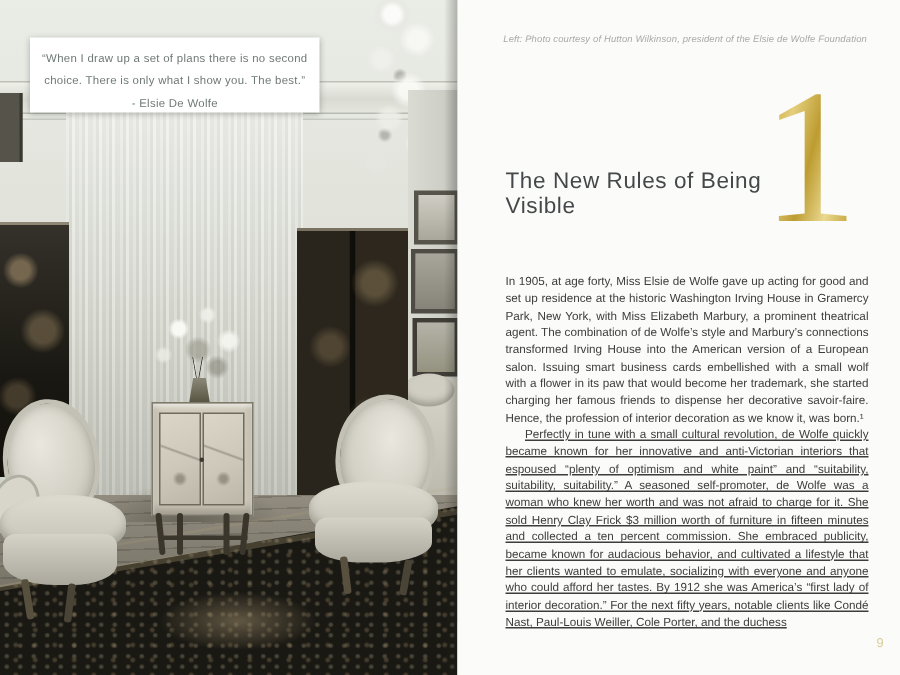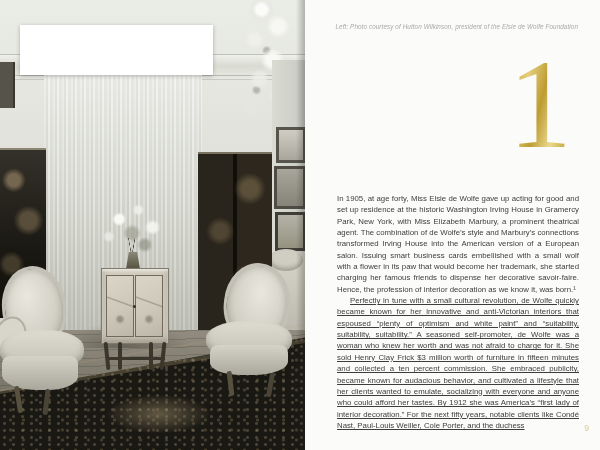--- a/index.html
+++ b/index.html
@@ -145,21 +145,21 @@
   .chapter-num{
     position:absolute;right:28px;top:56px;height:100px;
     font-family:"Liberation Serif",serif;font-size:128px;line-height:96px;font-weight:400;
     background:linear-gradient(105deg,#c9a83f 8%,#e4ce7d 28%,#bd9c31 50%,#ead98f 72%,#c5a53c 92%);
     -webkit-background-clip:text;background-clip:text;color:transparent;
   }
   .title{
     position:absolute;left:32px;top:112px;margin:0;width:210px;
     font-size:15px;font-weight:400;letter-spacing:.4px;color:var(--title-color,#45484a);
   }
-  .body{position:absolute;left:32px;top:193px;width:242px;color:var(--body-color,#3d3d3d);
+  .body{position:absolute;left:32px;top:182px;width:242px;color:var(--body-color,#3d3d3d);
     font-size:7.8px;line-height:11.35px;text-align:justify;}
   .body p{margin:0;}
   .body p.indent{text-indent:13px;text-decoration:underline;}
   .pagenum{position:absolute;right:11px;top:423px;font-size:8.5px;color:var(--page-number-color,#d9cc96);}
 </style>
 </head>
 <body>
 
 <div class="spread">
 
@@ -204,28 +204,32 @@
     <div class="chair-part chl-leg1"></div>
     <div class="chair-part chl-leg2"></div>
 
     <div class="chair-part chr-back"></div>
     <div class="chair-part chr-seat"></div>
     <div class="chair-part chr-skirt"></div>
     <div class="chair-part chr-leg1"></div>
     <div class="chair-part chr-leg2"></div>
 
     <div class="quote-card">
+      <div>“When I draw up a set of plans there is no second</div>
+      <div>choice. There is only what I show you. The best.”</div>
+      <div>- Elsie De Wolfe</div>
     </div>
   </div>
 
   <div class="gutter"></div>
 
   <div class="page">
     <div class="caption">Left: Photo courtesy of Hutton Wilkinson, president of the Elsie de Wolfe Foundation</div>
     <div class="chapter-num">1</div>
+    <h1 class="title">The New Rules of Being Visible</h1>
     <div class="body">
       <p>In 1905, at age forty, Miss Elsie de Wolfe gave up acting for good and set up residence at the historic Washington Irving House in Gramercy Park, New York, with Miss Elizabeth Marbury, a prominent theatrical agent. The combination of de Wolfe’s style and Marbury’s connections transformed Irving House into the American version of a European salon. Issuing smart business cards embellished with a small wolf with a flower in its paw that would become her trademark, she started charging her famous friends to dispense her decorative savoir-faire. Hence, the profession of interior decoration as we know it, was born.¹</p>
       <p class="indent">Perfectly in tune with a small cultural revolution, de Wolfe quickly became known for her innovative and anti-Victorian interiors that espoused “plenty of optimism and white paint” and “suitability, suitability, suitability.” A seasoned self-promoter, de Wolfe was a woman who knew her worth and was not afraid to charge for it. She sold Henry Clay Frick $3 million worth of furniture in fifteen minutes and collected a ten percent commission. She embraced publicity, became known for audacious behavior, and cultivated a lifestyle that her clients wanted to emulate, socializing with everyone and anyone who could afford her tastes. By 1912 she was America’s “first lady of interior decoration.” For the next fifty years, notable clients like Condé Nast, Paul-Louis Weiller, Cole Porter, and the duchess</p>
     </div>
     <div class="pagenum">9</div>
   </div>
 
 </div>
 
 </body></html>

